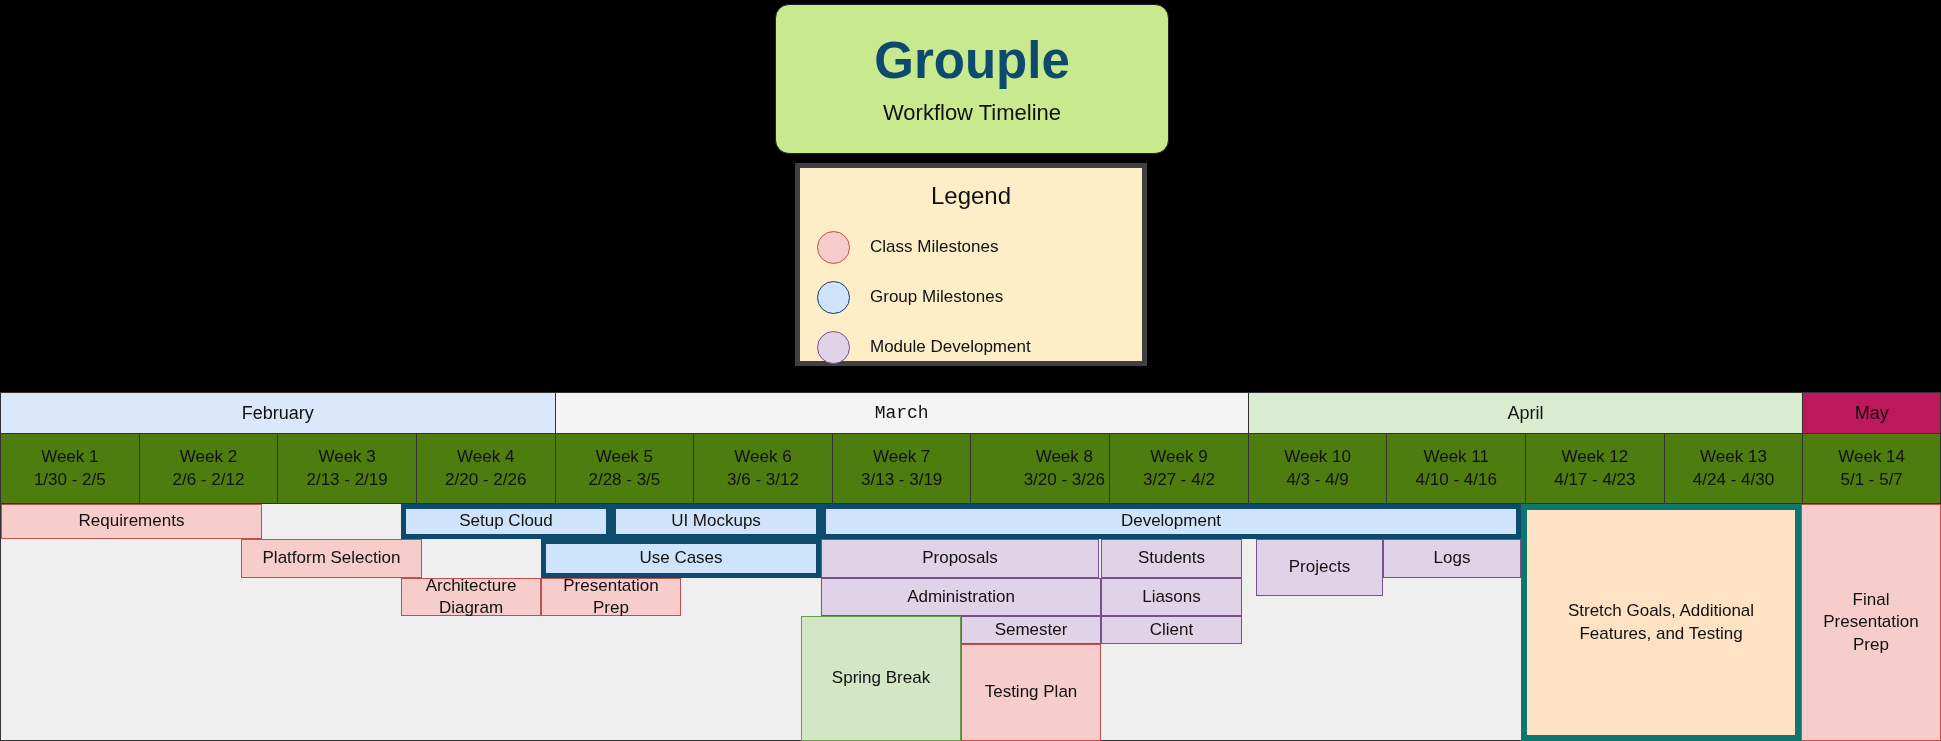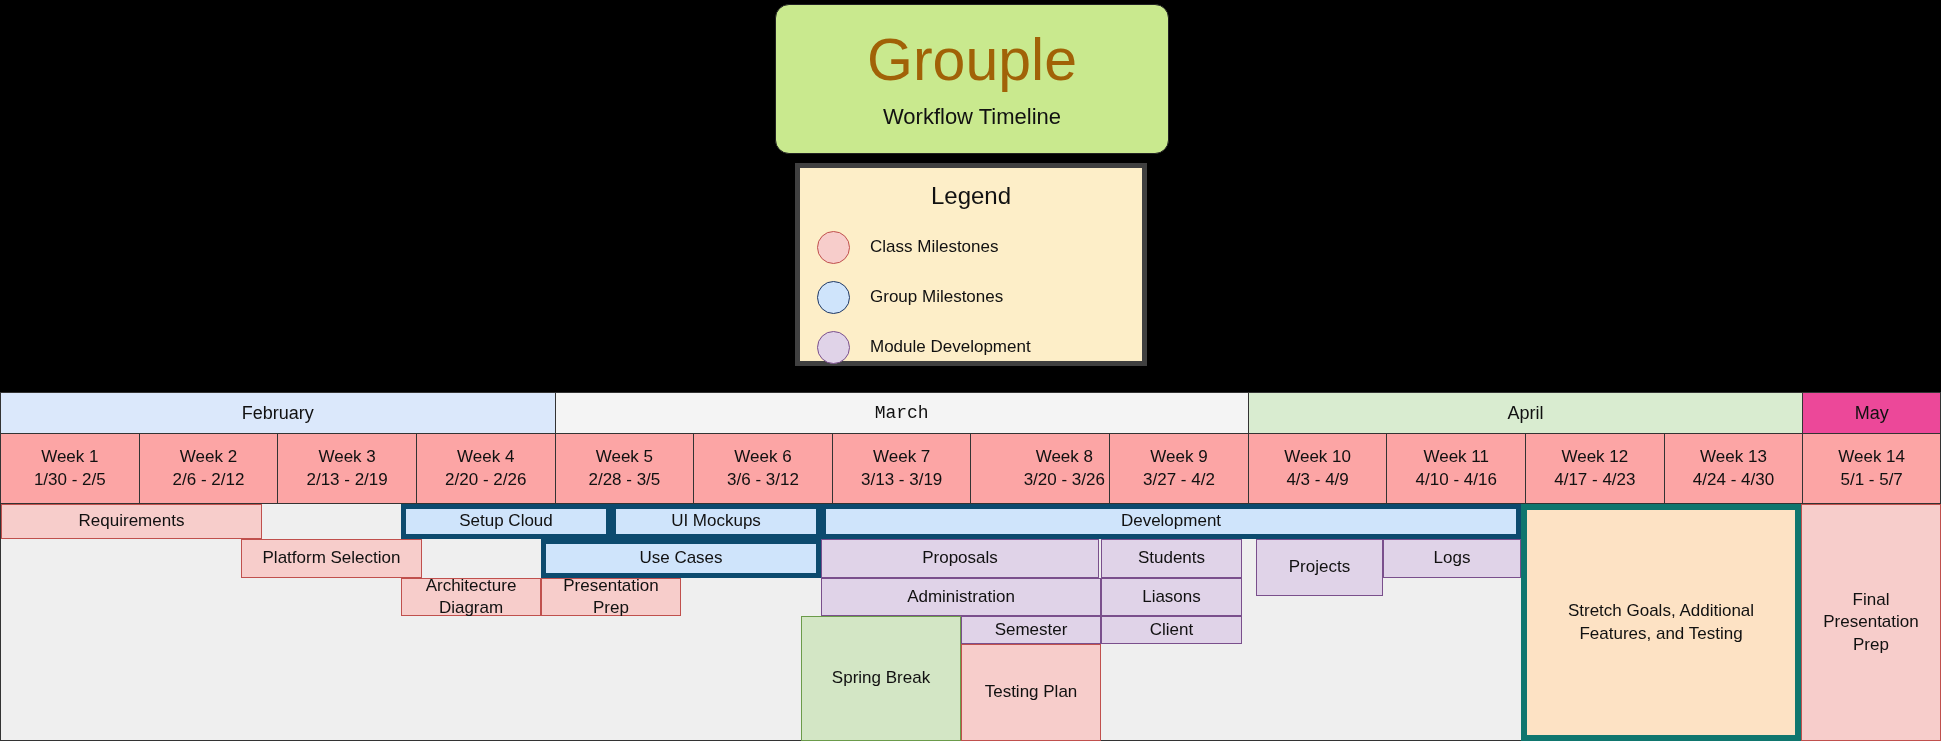--- a/index.html
+++ b/index.html
@@ -6,21 +6,21 @@
   body{width:1941px;height:741px;overflow:hidden;font-family:"Liberation Sans",sans-serif;color:#111;}
 
   
   #top-area{position:relative;width:1941px;height:392px;background:#000;}
 
   #title-card{
     position:absolute;left:775px;top:4px;width:392px;height:148px;
     background:#c9e98e;border:1px solid #222;border-radius:14px;
     display:flex;flex-direction:column;align-items:center;justify-content:center;gap:16px;
   }
-  #title-card .t-main{font-size:59px;line-height:1;font-weight:400;color:#a16207;}
+  #title-card .t-main{font-size:51px;line-height:1;font-weight:700;color:#0c4a6e;}
   #title-card .t-sub{font-size:22px;line-height:1;font-weight:400;color:#111;}
 
   #legend{
     position:absolute;left:795px;top:163px;width:352px;height:203px;
     background:#fdeec8;border:5px solid #404040;
     padding:0;box-sizing:border-box;
   }
   #legend .lg-title{font-size:24px;text-align:center;margin-top:14px;margin-bottom:12px;}
   #legend .lg-row{display:flex;align-items:center;height:50px;padding-left:17px;box-sizing:border-box;}
   #legend .lg-dot{width:33px;height:33px;border-radius:50%;flex:0 0 auto;box-sizing:border-box;}
@@ -33,21 +33,21 @@
   .month-cell{
     display:flex;align-items:center;justify-content:center;
     font-size:18px;box-sizing:border-box;
     border:1px solid #333;border-right-width:0;
   }
   .month-cell:last-child{border-right-width:1px;}
 
   .week-row{display:flex;height:70px;width:1941px;box-sizing:border-box;}
   .week-cell{
     display:flex;flex-direction:column;align-items:center;justify-content:center;
-    font-size:17px;line-height:1.35;background:#fca5a5;box-sizing:border-box;
+    font-size:17px;line-height:1.35;background:#4d7c0f;box-sizing:border-box;
     border:1px solid #333;border-right-width:0;border-top-width:0;
   }
   .week-cell:last-child{border-right-width:1px;}
 
   #bars{position:relative;width:1941px;height:237px;background:#efefef;
         border-left:1px solid #333;border-right:1px solid #333;border-bottom:1px solid #333;box-sizing:border-box;}
   .bar{
     position:absolute;box-sizing:border-box;
     display:flex;align-items:center;justify-content:center;text-align:center;
     font-size:17px;line-height:1.3;padding:0 4px;
@@ -86,21 +86,21 @@
       </div>
   </div>
 
 </div>
 
 <div id="timeline">
   <div class="month-row" id="month-row">
       <div class="month-cell" style="width: 554.571px; background: rgb(219, 232, 251);">February</div>
       <div class="month-cell" style="width: 693.214px; background: rgb(244, 244, 244); font-family: Liberation Mono, monospace;">March</div>
       <div class="month-cell" style="width: 554.571px; background: rgb(217, 236, 208);">April</div>
-      <div class="month-cell" style="width: 138.643px; background: #ec4899;">May</div>
+      <div class="month-cell" style="width: 138.643px; background: #be185d;">May</div>
     </div>
   <div class="week-row" id="week-row">
       <div class="week-cell" style="width: 138.643px;">
         <div>Week 1</div>
         <div>1/30 - 2/5</div>
       </div>
       <div class="week-cell" style="width: 138.643px;">
         <div>Week 2</div>
         <div>2/6 - 2/12</div>
       </div>

